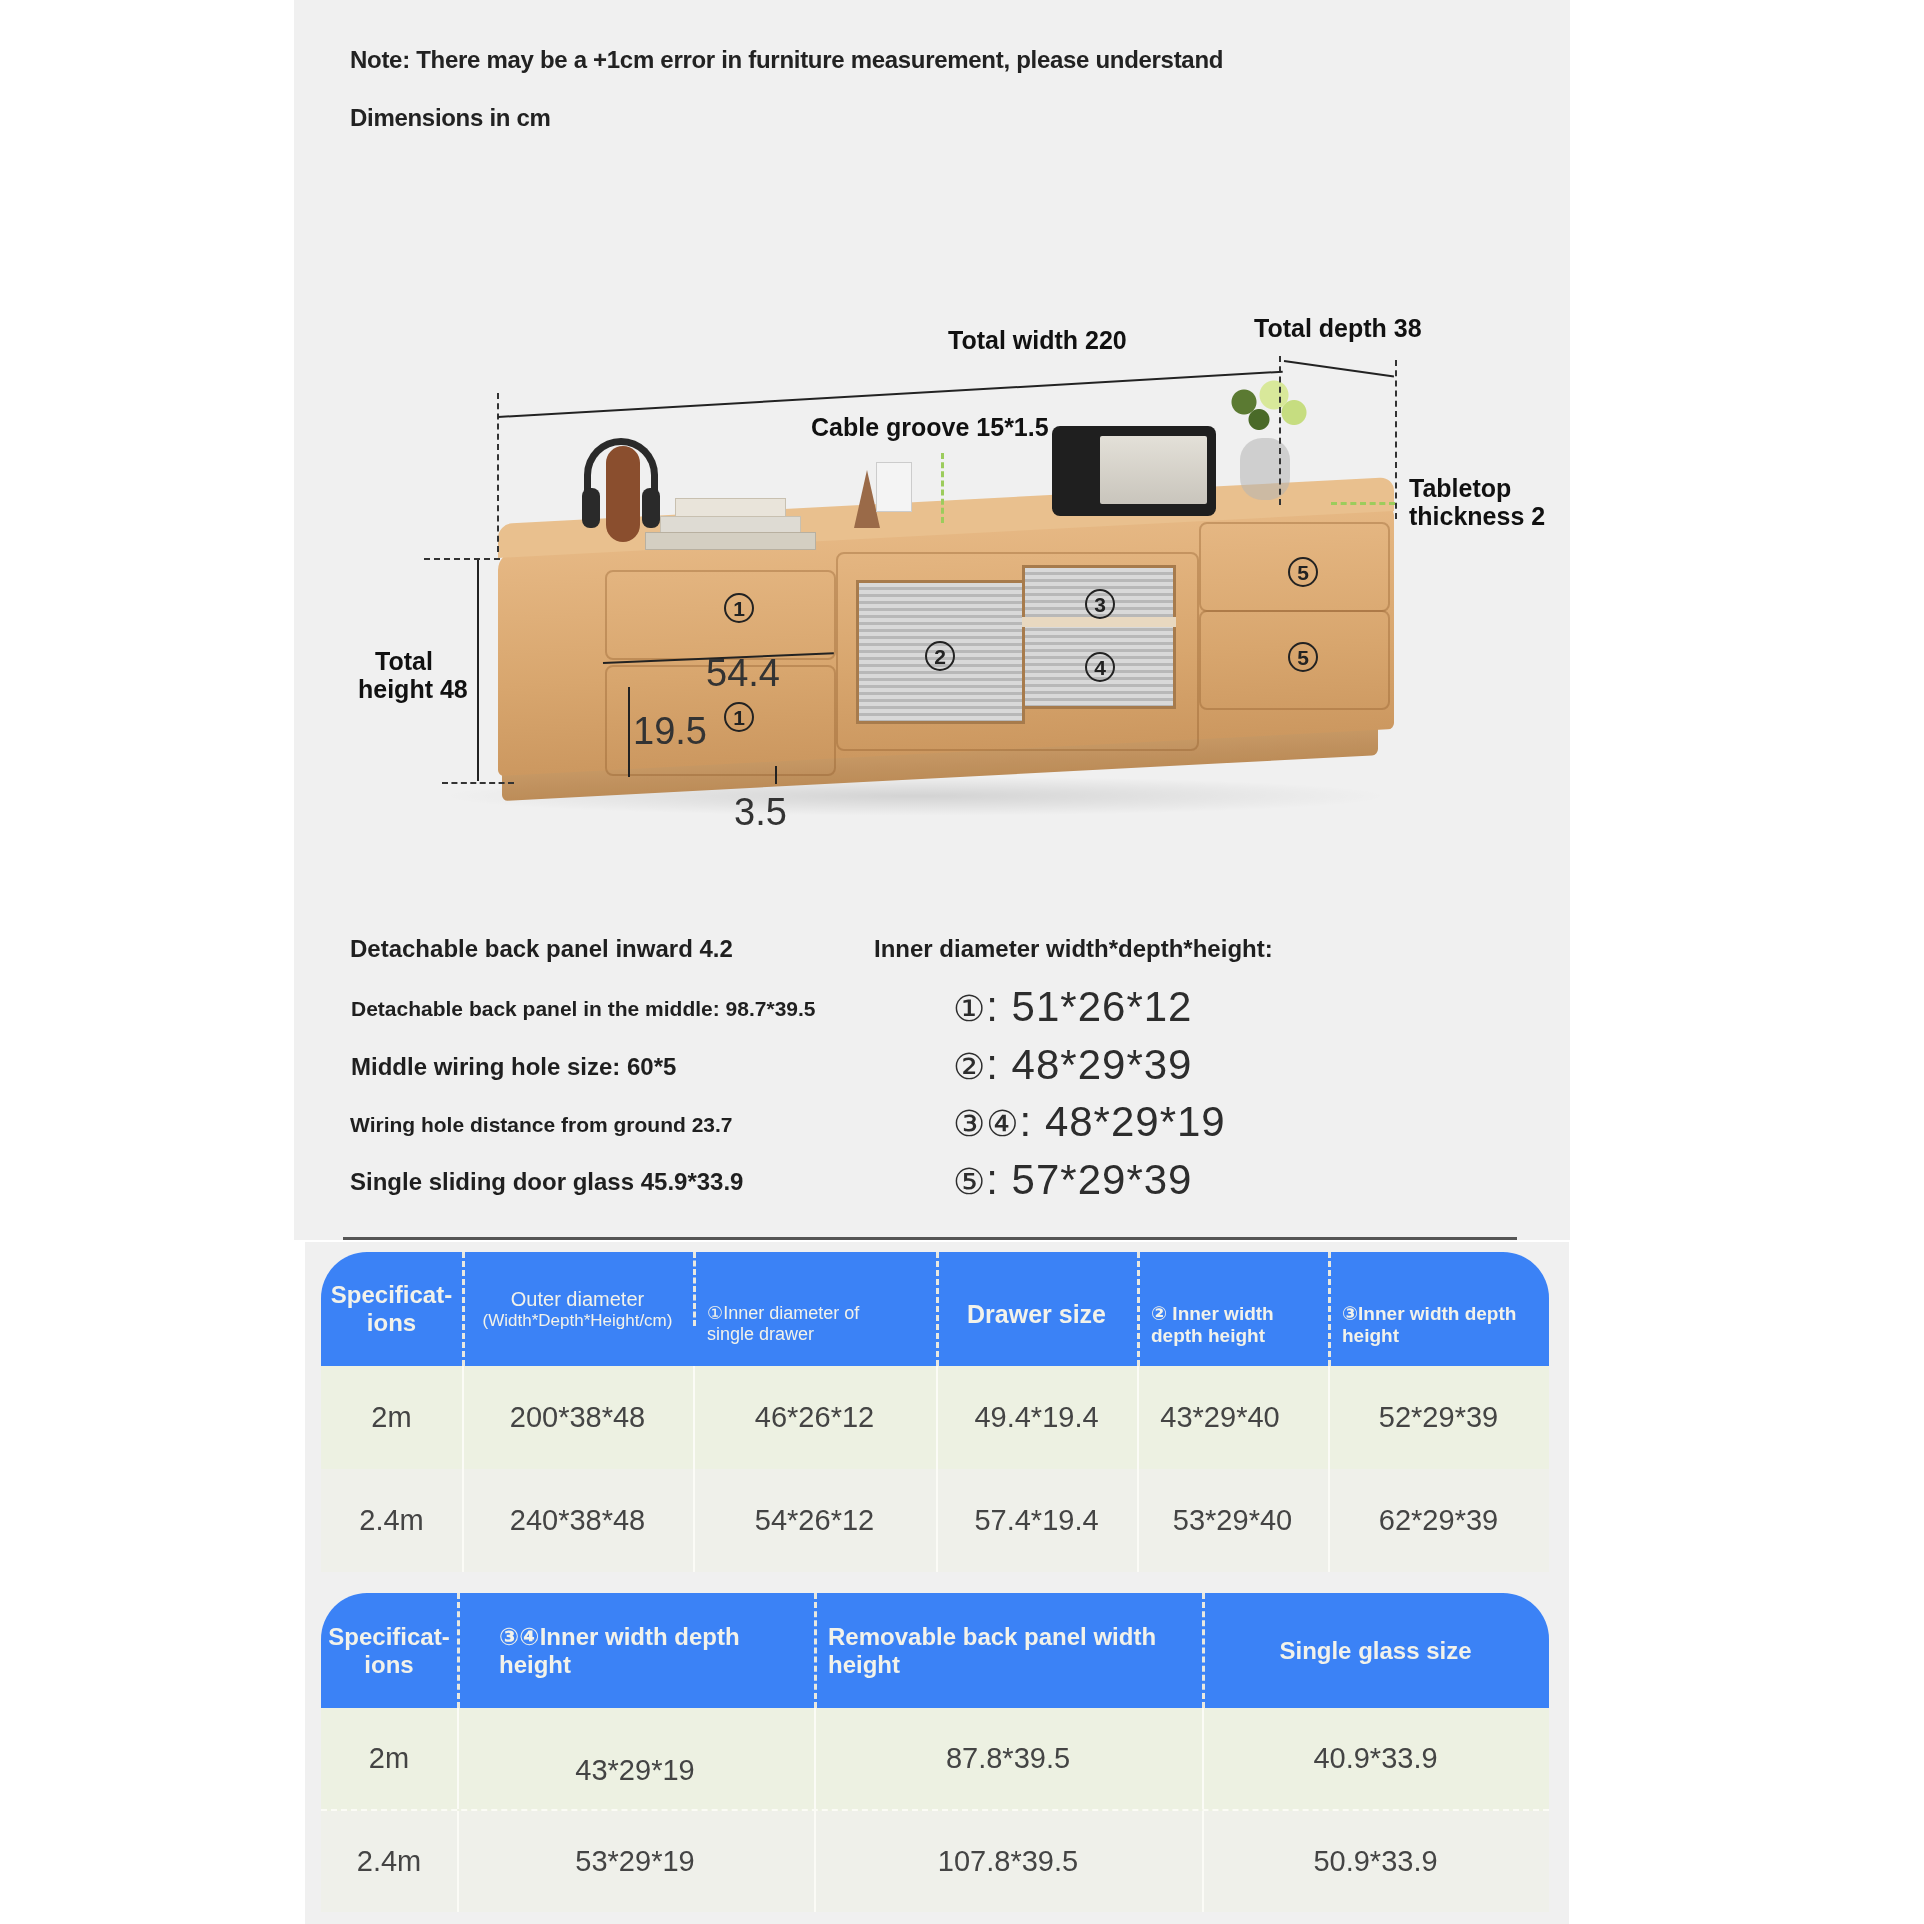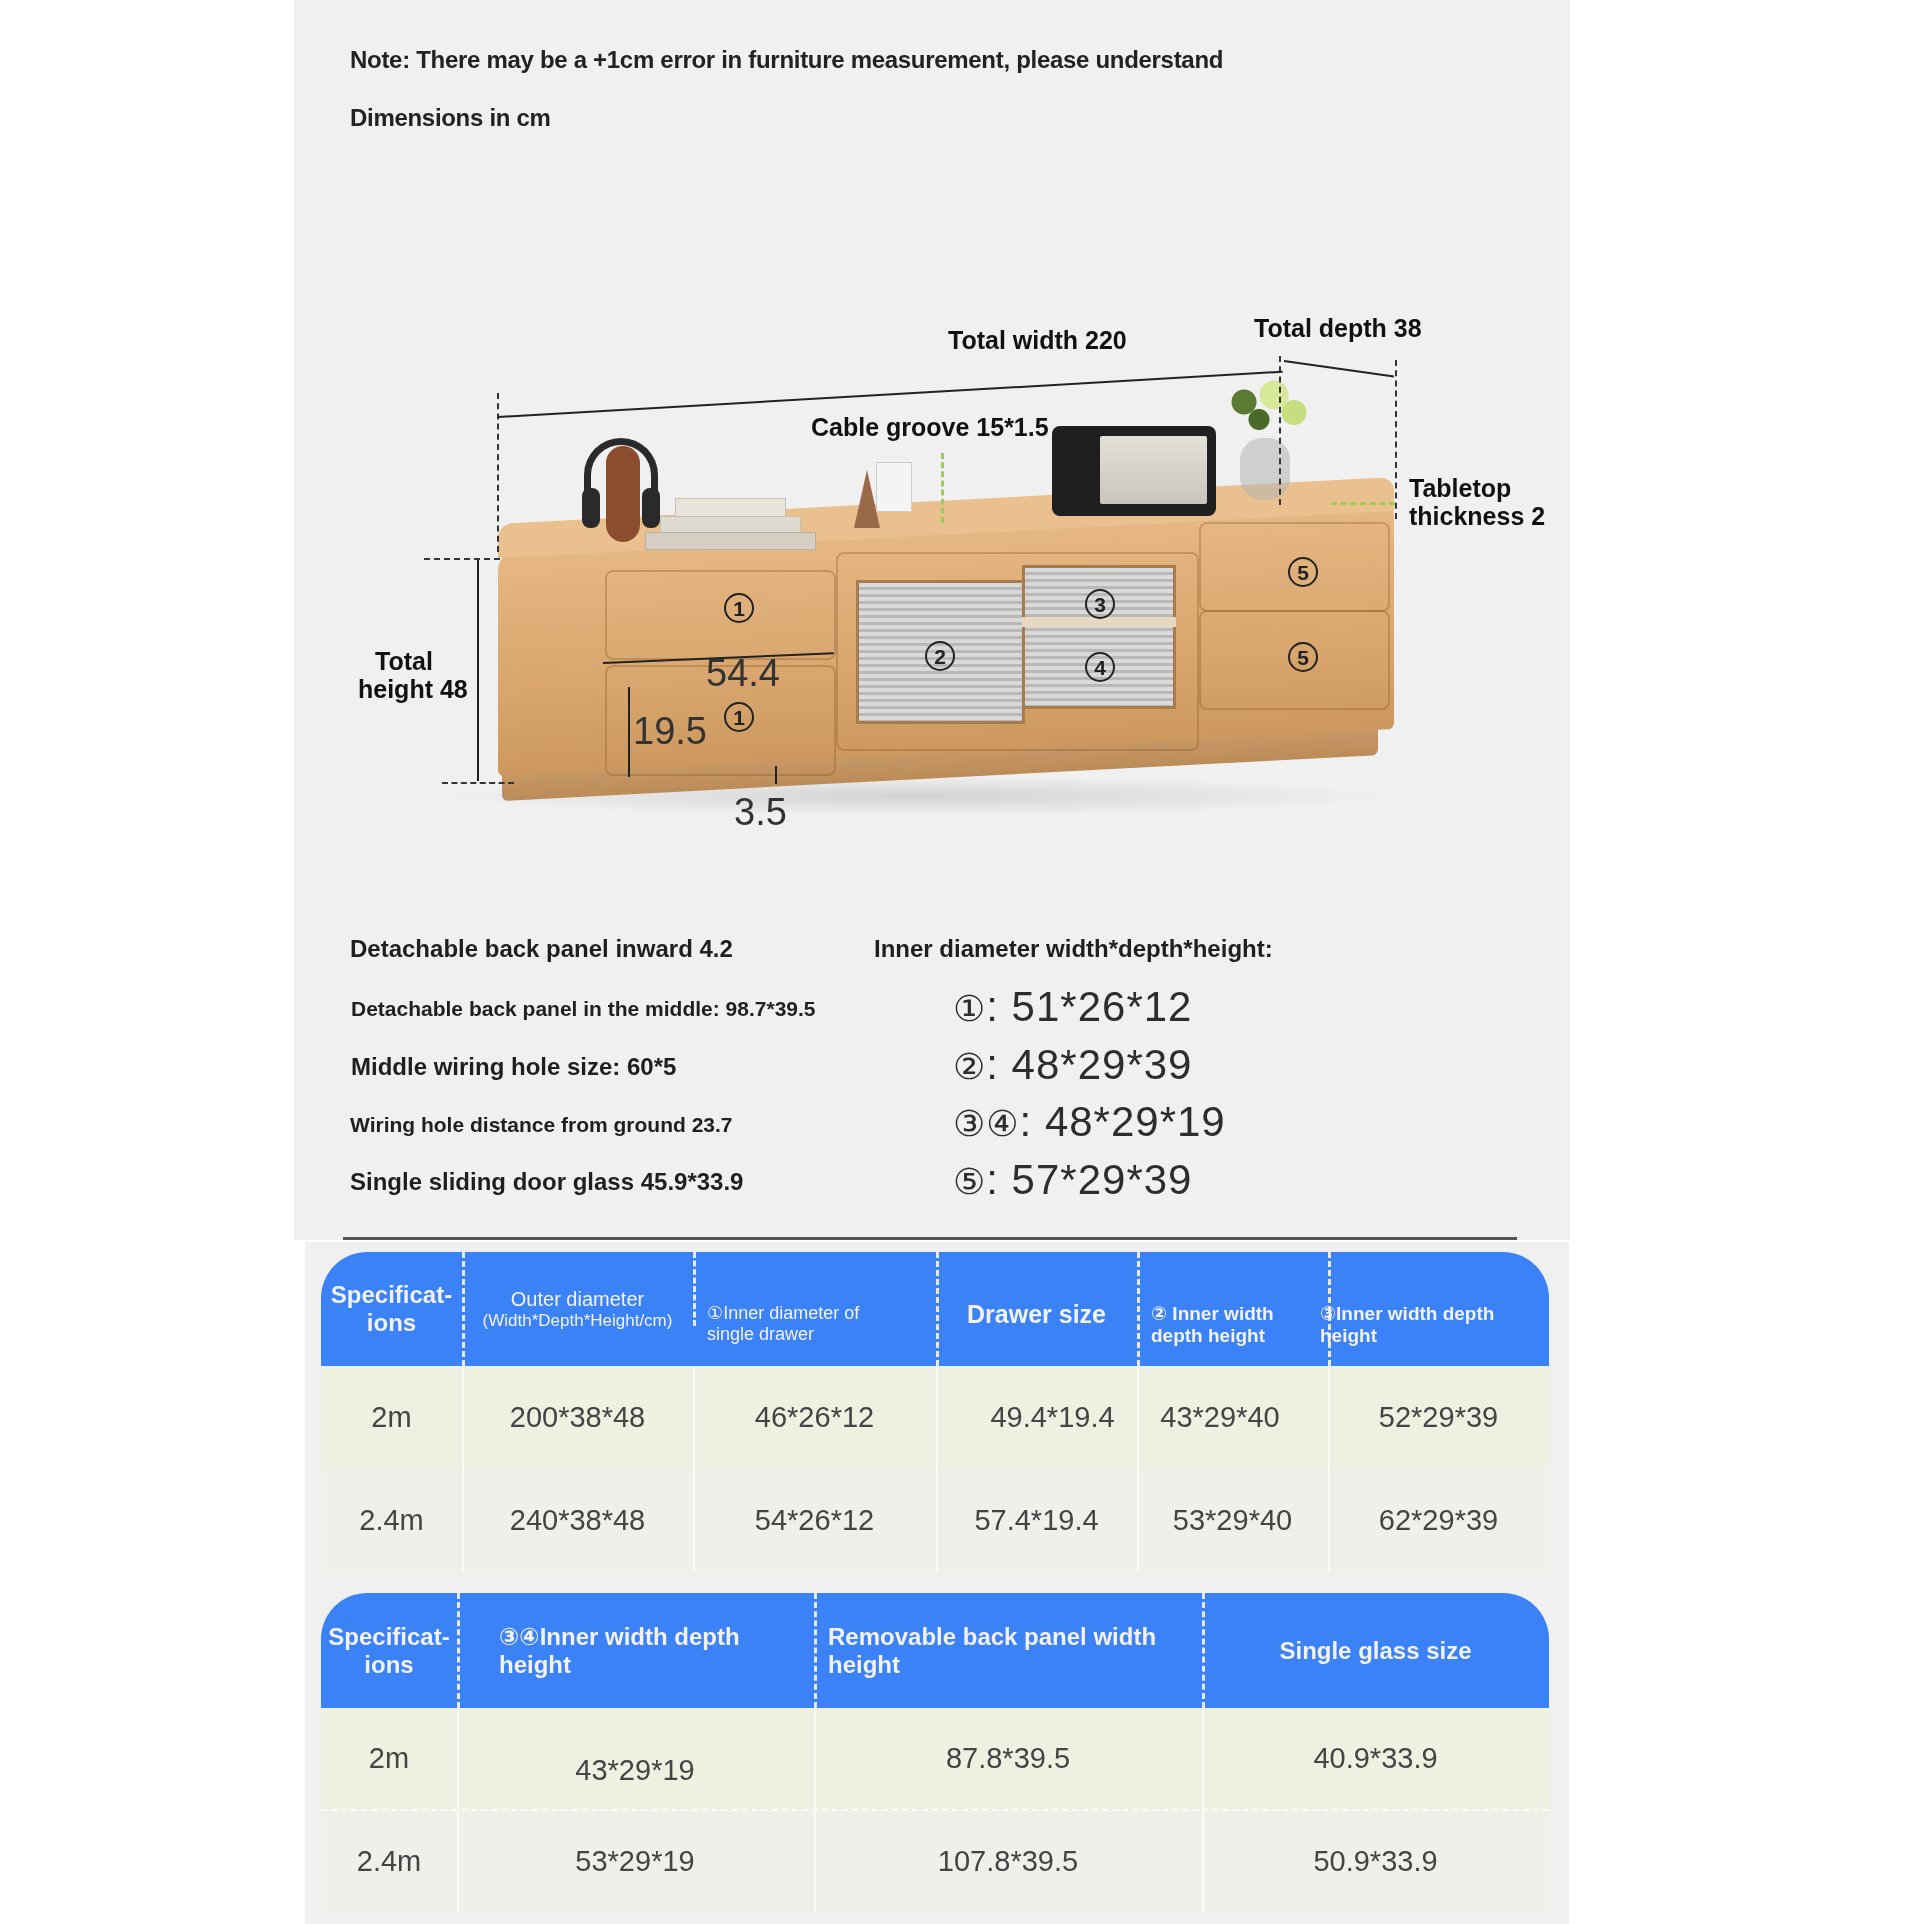--- a/index.html
+++ b/index.html
@@ -177,35 +177,35 @@
         </div>
       </div>
     <div class="vdash" style="left:816px;"></div>
     <div class="th" style="left:816px;width:191px;font-size:19px;font-weight:bold;padding-top:30px;">
         <div>
           <span>② Inner width</span>
           <span>depth height</span>
         </div>
       </div>
     <div class="vdash" style="left:1007px;"></div>
-    <div class="th" style="left:985px;width:221px;font-size:19px;font-weight:bold;padding-top:30px;">
+    <div class="th" style="left:1007px;width:221px;font-size:19px;font-weight:bold;padding-top:30px;">
         <div>
           <span>③Inner width depth</span>
           <span>height</span>
         </div>
       </div>
   </div>
   <div class="trow r1" style="height:103px;">
     <div class="td" style="left:0;width:141px;">2m</div>
     <div class="vsep" style="left:141px;"></div>
     <div class="td" style="left:141px;width:231px;">200*38*48</div>
     <div class="vsep" style="left:372px;"></div>
     <div class="td" style="left:372px;width:243px;">46*26*12</div>
     <div class="vsep" style="left:615px;"></div>
-    <div class="td" style="left:615px;width:201px;margin-left:16px;">49.4*19.4</div>
+    <div class="td" style="left:615px;width:201px;">49.4*19.4</div>
     <div class="vsep" style="left:816px;"></div>
     <div class="td" style="left:816px;width:166px;">43*29*40</div>
     <div class="vsep" style="left:1007px;"></div>
     <div class="td" style="left:1007px;width:221px;">52*29*39</div>
   </div>
   <div class="trow r2" style="height:103px;">
     <div class="td" style="left:0;width:141px;">2.4m</div>
     <div class="vsep" style="left:141px;"></div>
     <div class="td" style="left:141px;width:231px;">240*38*48</div>
     <div class="vsep" style="left:372px;"></div>

